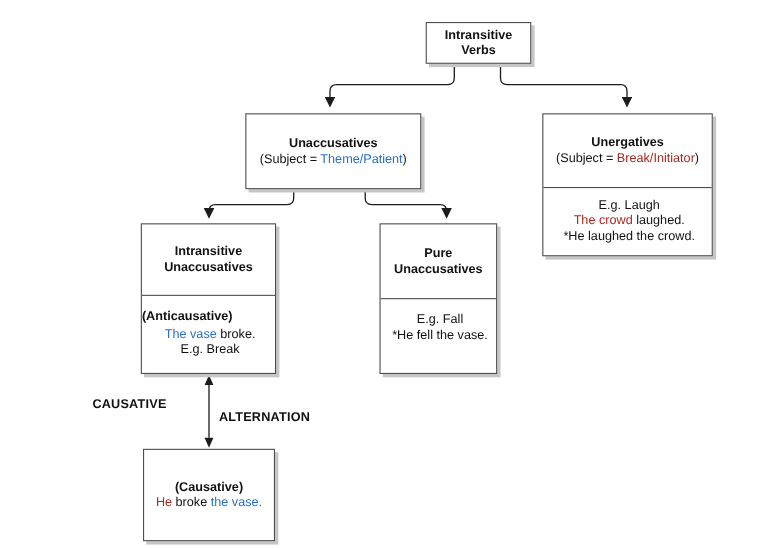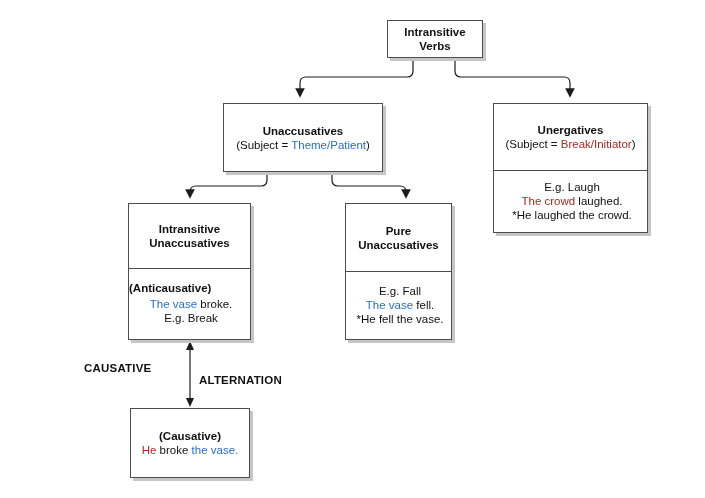--- a/index.html
+++ b/index.html
@@ -58,21 +58,21 @@
   .alt-head { height: 65px; width: 100%; }
   .alt-body { padding-top: 12px; }
   .alt-body .examples { padding-top: 2px; }
 
   
   .pure-box { left: 345px; top: 203px; width: 107px; height: 137px; }
   .pure-head { height: 68px; width: 100%; }
   .pure-body .examples { padding-top: 12px; }
 
   
-  .caus-box { left: 130px; top: 408px; width: 120px; height: 70px; }
+  .caus-box { left: 130px; top: 408px; width: 120px; height: 84px; }
 
   
   .arrow-label {
     position: absolute;
     font-weight: bold;
     font-size: 11.5px;
     letter-spacing: 0.2px;
     white-space: nowrap;
   }
   .arrow-label.left { left: 84px; top: 361px; width: 100px; text-align: left; }
@@ -150,21 +150,20 @@
   <div class="box pure-box">
     <div class="sect-head pure-head center-col">
       <div class="title">
           <div>Pure</div>
           <div>Unaccusatives</div>
         </div>
     </div>
     <div class="pure-body">
       <div class="examples">
           <div><span>E.g. Fall</span></div>
-          <div><span style="color: rgb(41, 112, 192);">The vase</span><span> fell.</span></div>
           <div><span>*He fell the vase.</span></div>
         </div>
     </div>
   </div>
 
   <div class="box caus-box center-col">
     <div class="lbl-center">(Causative)</div>
     <div>
         <div><span style="color: rgb(166, 42, 34);">He</span><span> broke </span><span style="color: rgb(41, 112, 192);">the vase.</span></div>
       </div>

